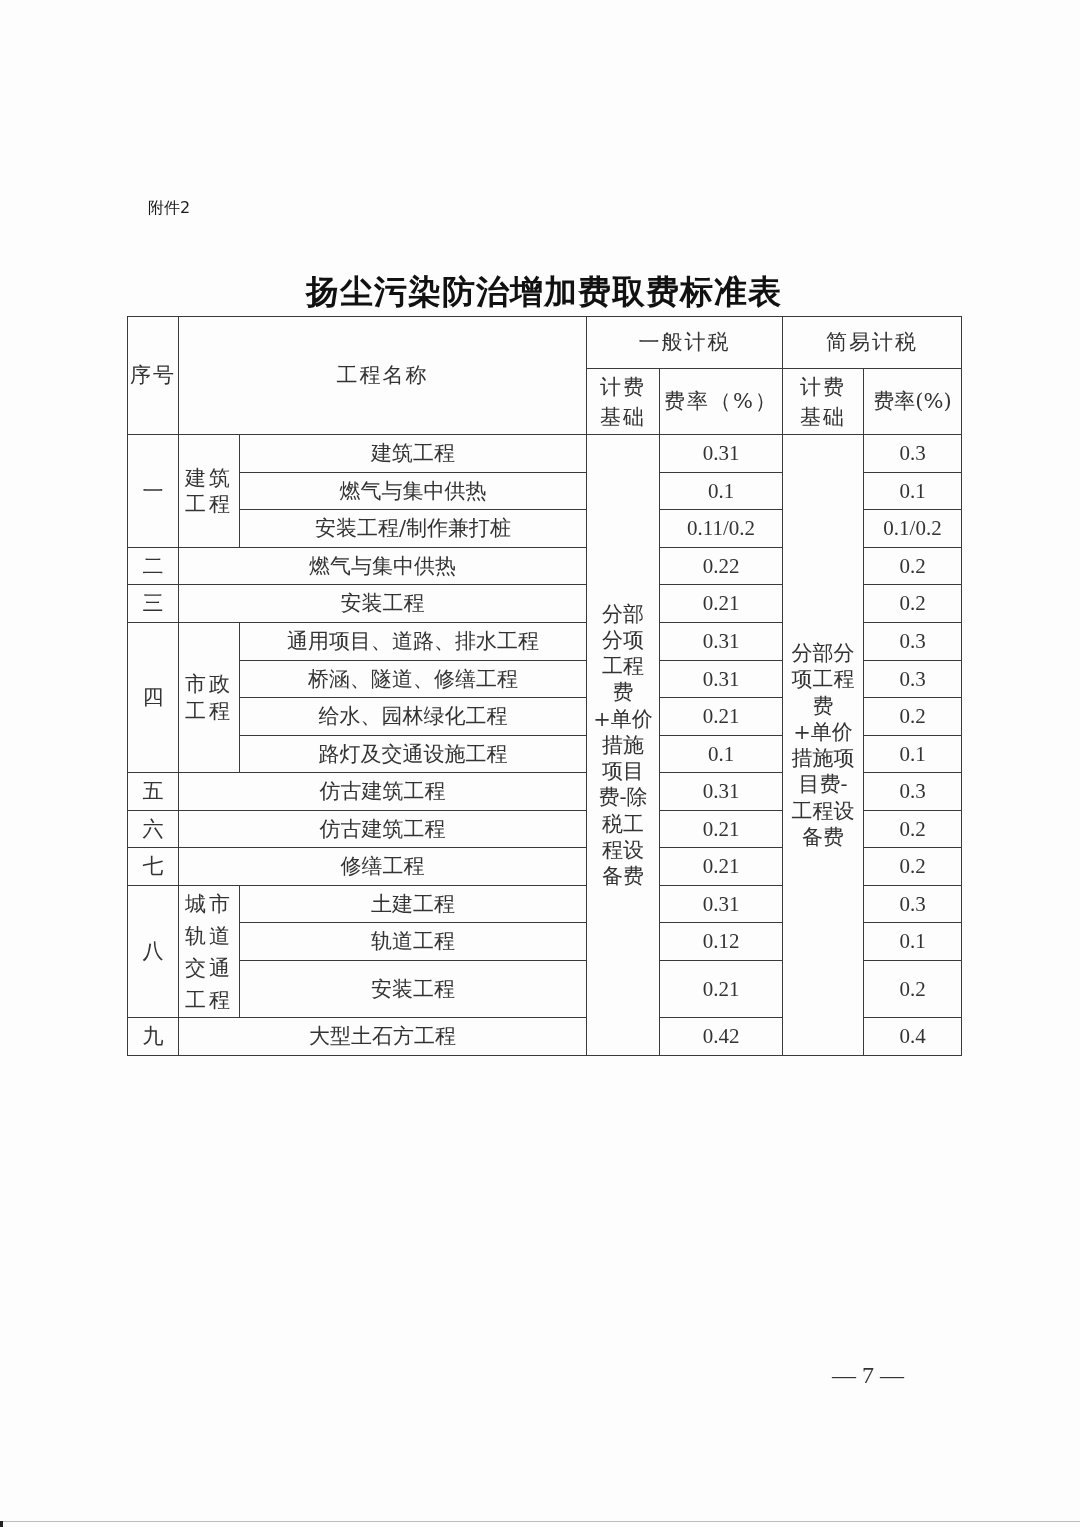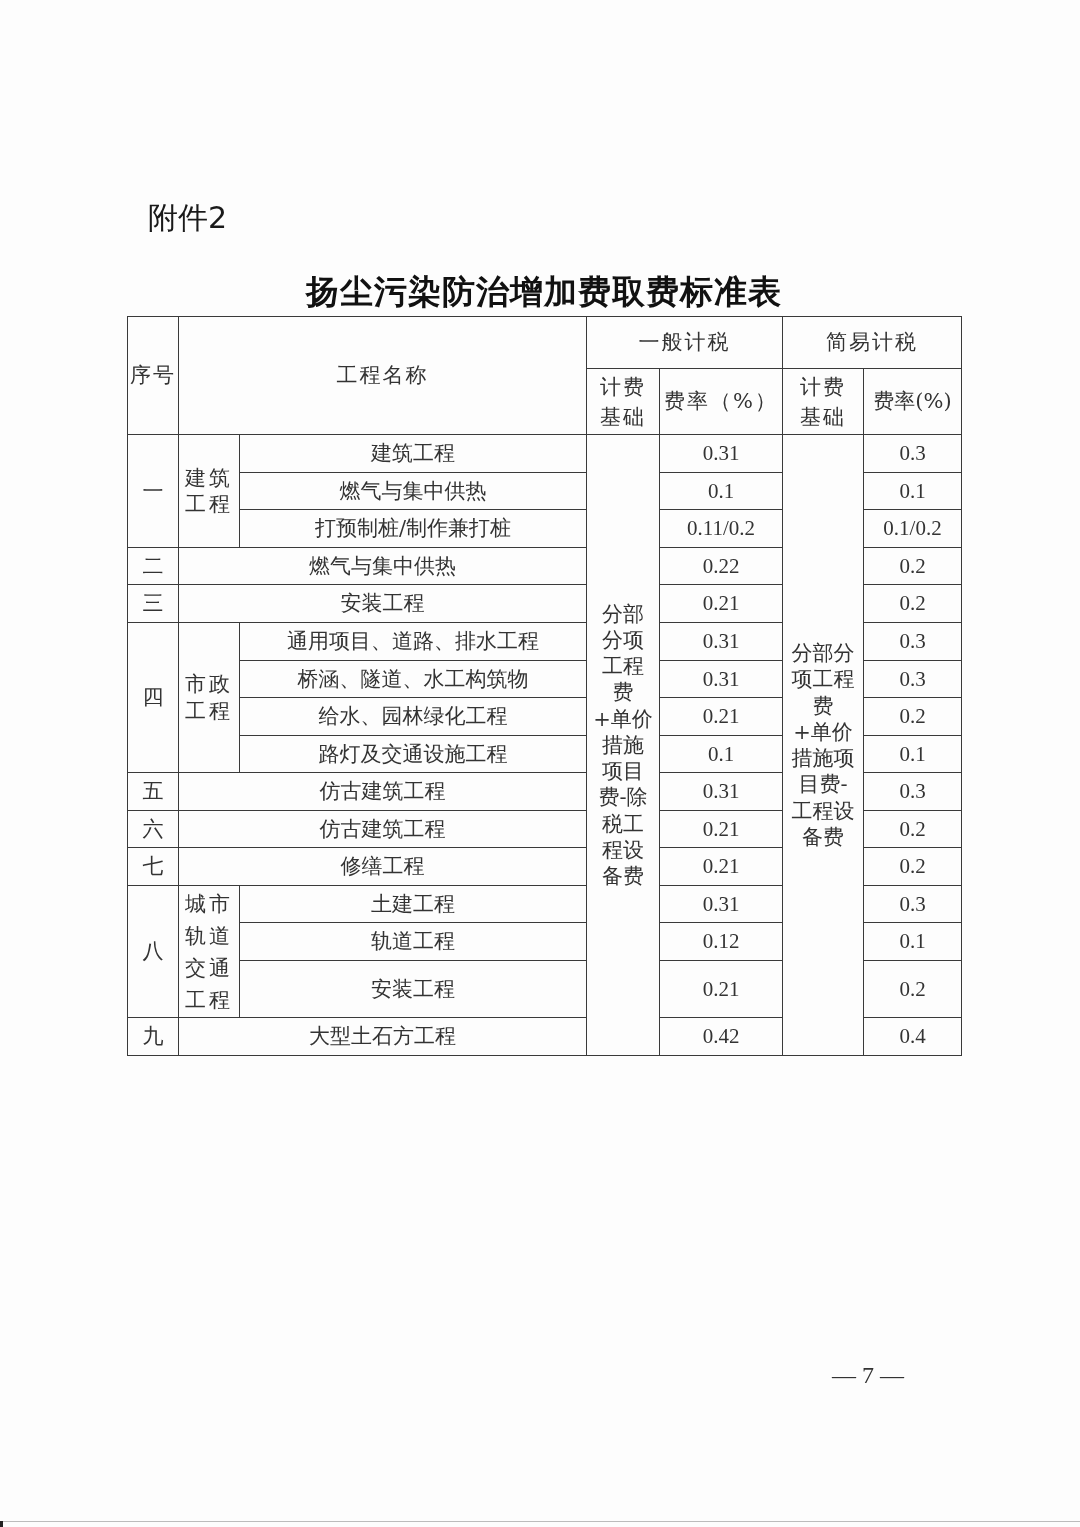--- a/index.html
+++ b/index.html
@@ -1,21 +1,21 @@
 <!DOCTYPE html>
 <html><head>
 <meta charset="utf-8">
 <style>
   html, body { margin:0; padding:0; }
   body {
     width:1080px; height:1527px; background:#fdfdfd; position:relative; overflow:hidden;
     font-family:"DejaVu Serif", "Liberation Serif", serif; color:#2a2a2a;
   }
   .attach {
-    position:absolute; left:148px; top:198px; font-size:30px;
+    position:absolute; left:148px; top:198px; font-size:16px;
     font-family:"DejaVu Sans", "Liberation Sans", sans-serif; color:#1a1a1a;
   }
   .title {
     position:absolute; left:0; width:1088px; top:270px; text-align:center;
     font-size:33px; font-weight:bold; letter-spacing:1px; color:#111;
     font-family:"DejaVu Serif", "Liberation Serif", serif;
   }
   table.fee {
     position:absolute; left:127px; top:316px; border-collapse:collapse;
     table-layout:fixed; width:834px;
@@ -105,21 +105,21 @@
       <div>备费</div>
     </td>
     <td class="num">0.3</td>
   </tr>
   <tr style="height:37px">
     <td>燃气与集中供热</td>
     <td class="num">0.1</td>
     <td class="num">0.1</td>
   </tr>
   <tr style="height:38px">
-    <td>打预制桩/制作兼打桩</td>
+    <td>安装工程/制作兼打桩</td>
     <td class="num">0.11/0.2</td>
     <td class="num">0.1/0.2</td>
   </tr>
 
   <tr style="height:37px">
     <td class="seq">二</td>
     <td colspan="2">燃气与集中供热</td>
     <td class="num">0.22</td>
     <td class="num">0.2</td>
   </tr>
@@ -135,21 +135,21 @@
     <td rowspan="4" class="seq">四</td>
     <td rowspan="4" class="vert">
       <div>市政</div>
       <div>工程</div>
     </td>
     <td>通用项目、道路、排水工程</td>
     <td class="num">0.31</td>
     <td class="num">0.3</td>
   </tr>
   <tr style="height:37px">
-    <td>桥涵、隧道、水工构筑物</td>
+    <td>桥涵、隧道、修缮工程</td>
     <td class="num">0.31</td>
     <td class="num">0.3</td>
   </tr>
   <tr style="height:38px">
     <td>给水、园林绿化工程</td>
     <td class="num">0.21</td>
     <td class="num">0.2</td>
   </tr>
   <tr style="height:37px">
     <td>路灯及交通设施工程</td>

